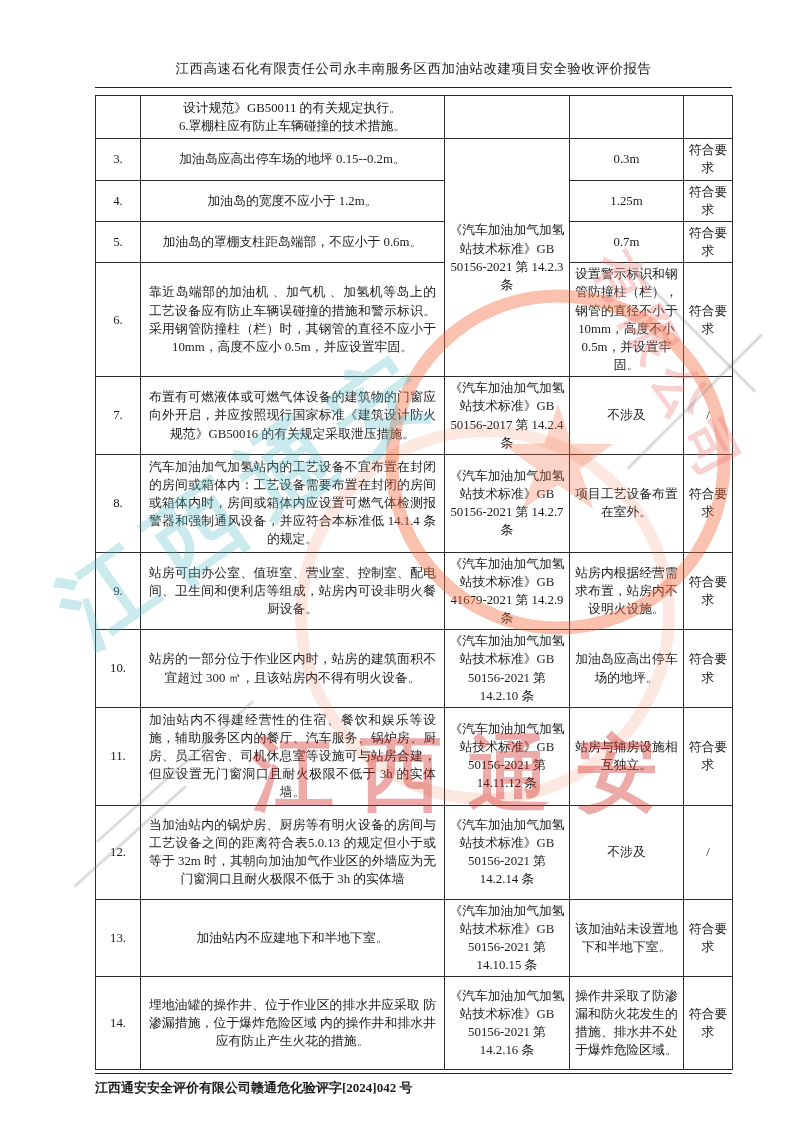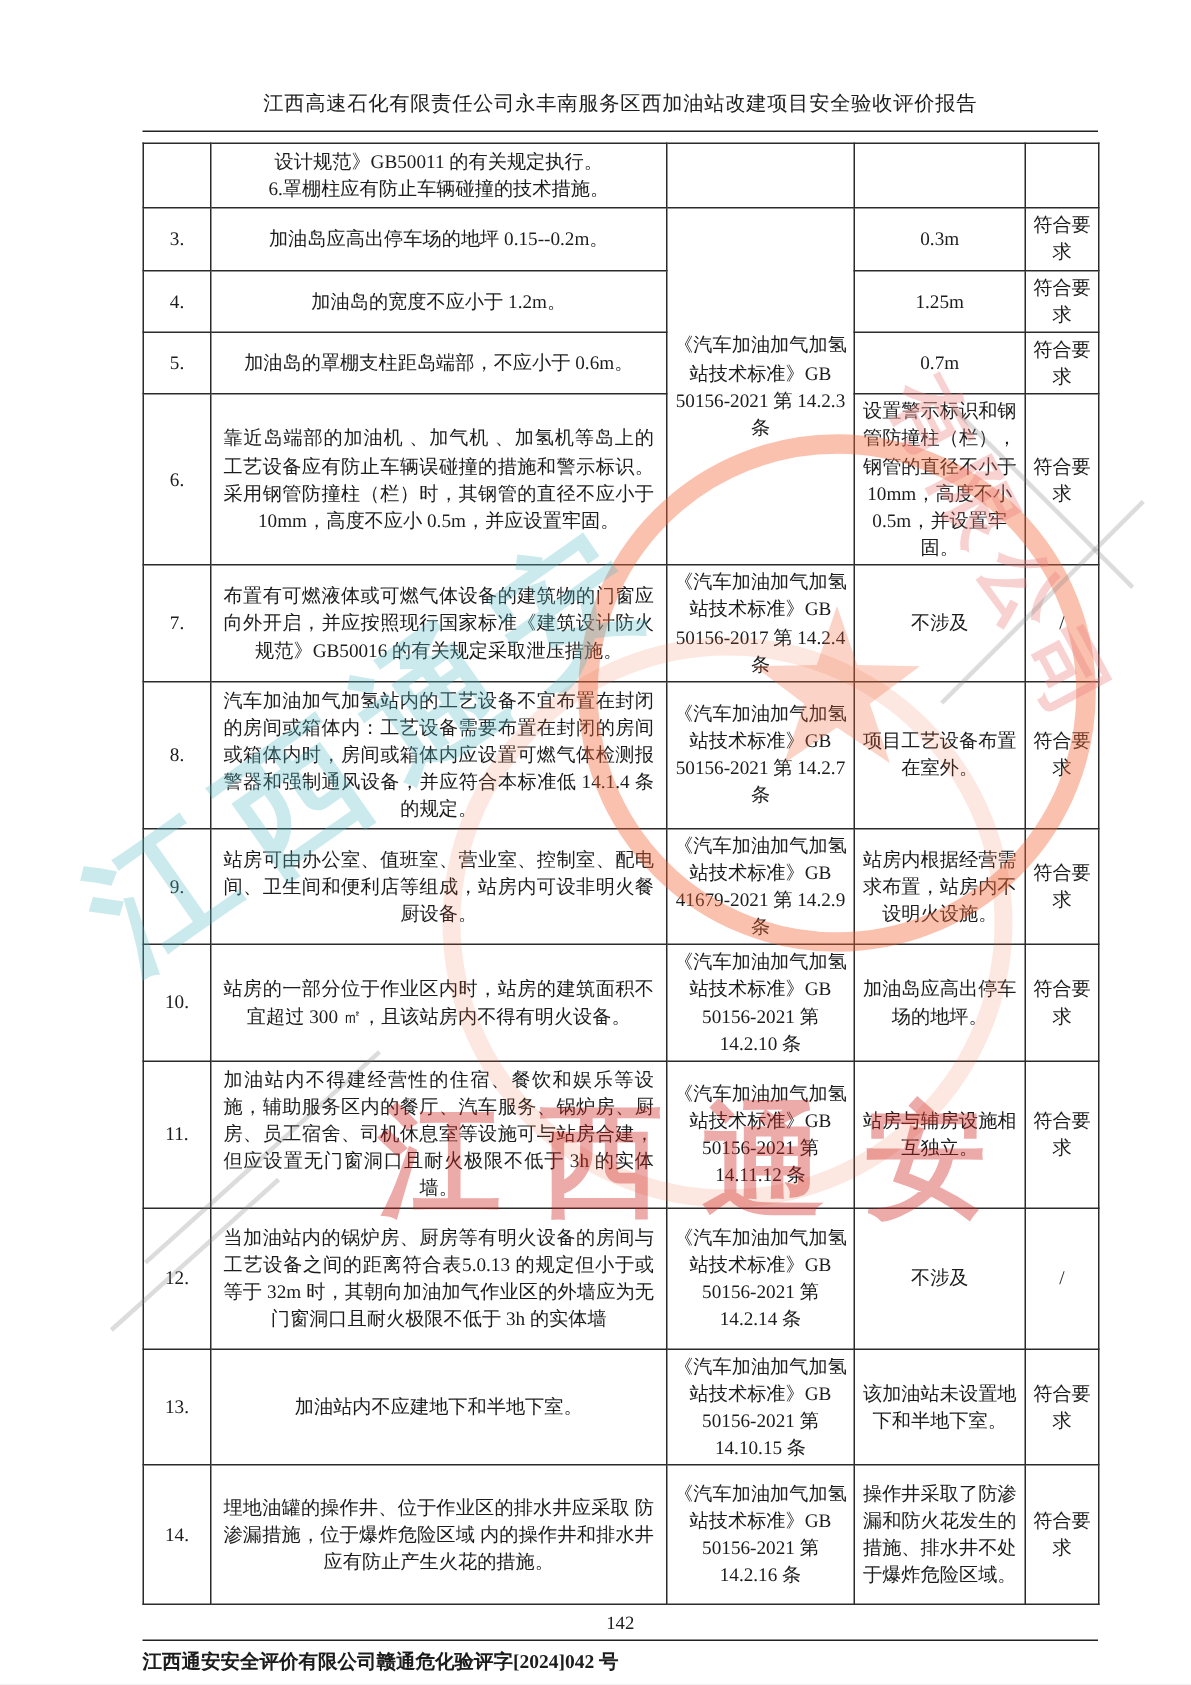--- a/index.html
+++ b/index.html
@@ -138,21 +138,20 @@
         <tr style="height:93px">
           <td class="cell-no">14.</td>
           <td class="cell-content">埋地油罐的操作井、位于作业区的排水井应采取 防渗漏措施，位于爆炸危险区域 内的操作井和排水井 应有防止产生火花的措施。</td>
           <td class="cell-standard">《汽车加油加气加氢站技术标准》GB 50156-2021 第 14.2.16 条</td>
           <td class="cell-actual">操作井采取了防渗漏和防火花发生的措施、排水井不处于爆炸危险区域。</td>
           <td class="cell-conclusion">符合要求</td>
         </tr>
       </tbody>
     </table>
 
-    <div class="page-num">142</div>
     <div class="footer-rule"></div>
     <div class="footer-row">
       <span>江西通安安全评价有限公司</span>
       <span>赣通危化验评字[2024]042 号</span>
     </div>
   </div>
 
   <svg class="wm wm-stamp" width="380" height="380" viewBox="0 0 380 380">
     <circle cx="190" cy="190" r="166" fill="none" stroke="rgba(242,100,55,0.40)" stroke-width="13"></circle>
     <polygon points="190,132 203.5,171.4 245.2,172.1 211.9,197.1 225.3,236.9 190,213 154.7,236.9 168.1,197.1 134.8,172.1 176.5,171.4" fill="rgba(242,100,55,0.28)"></polygon>

